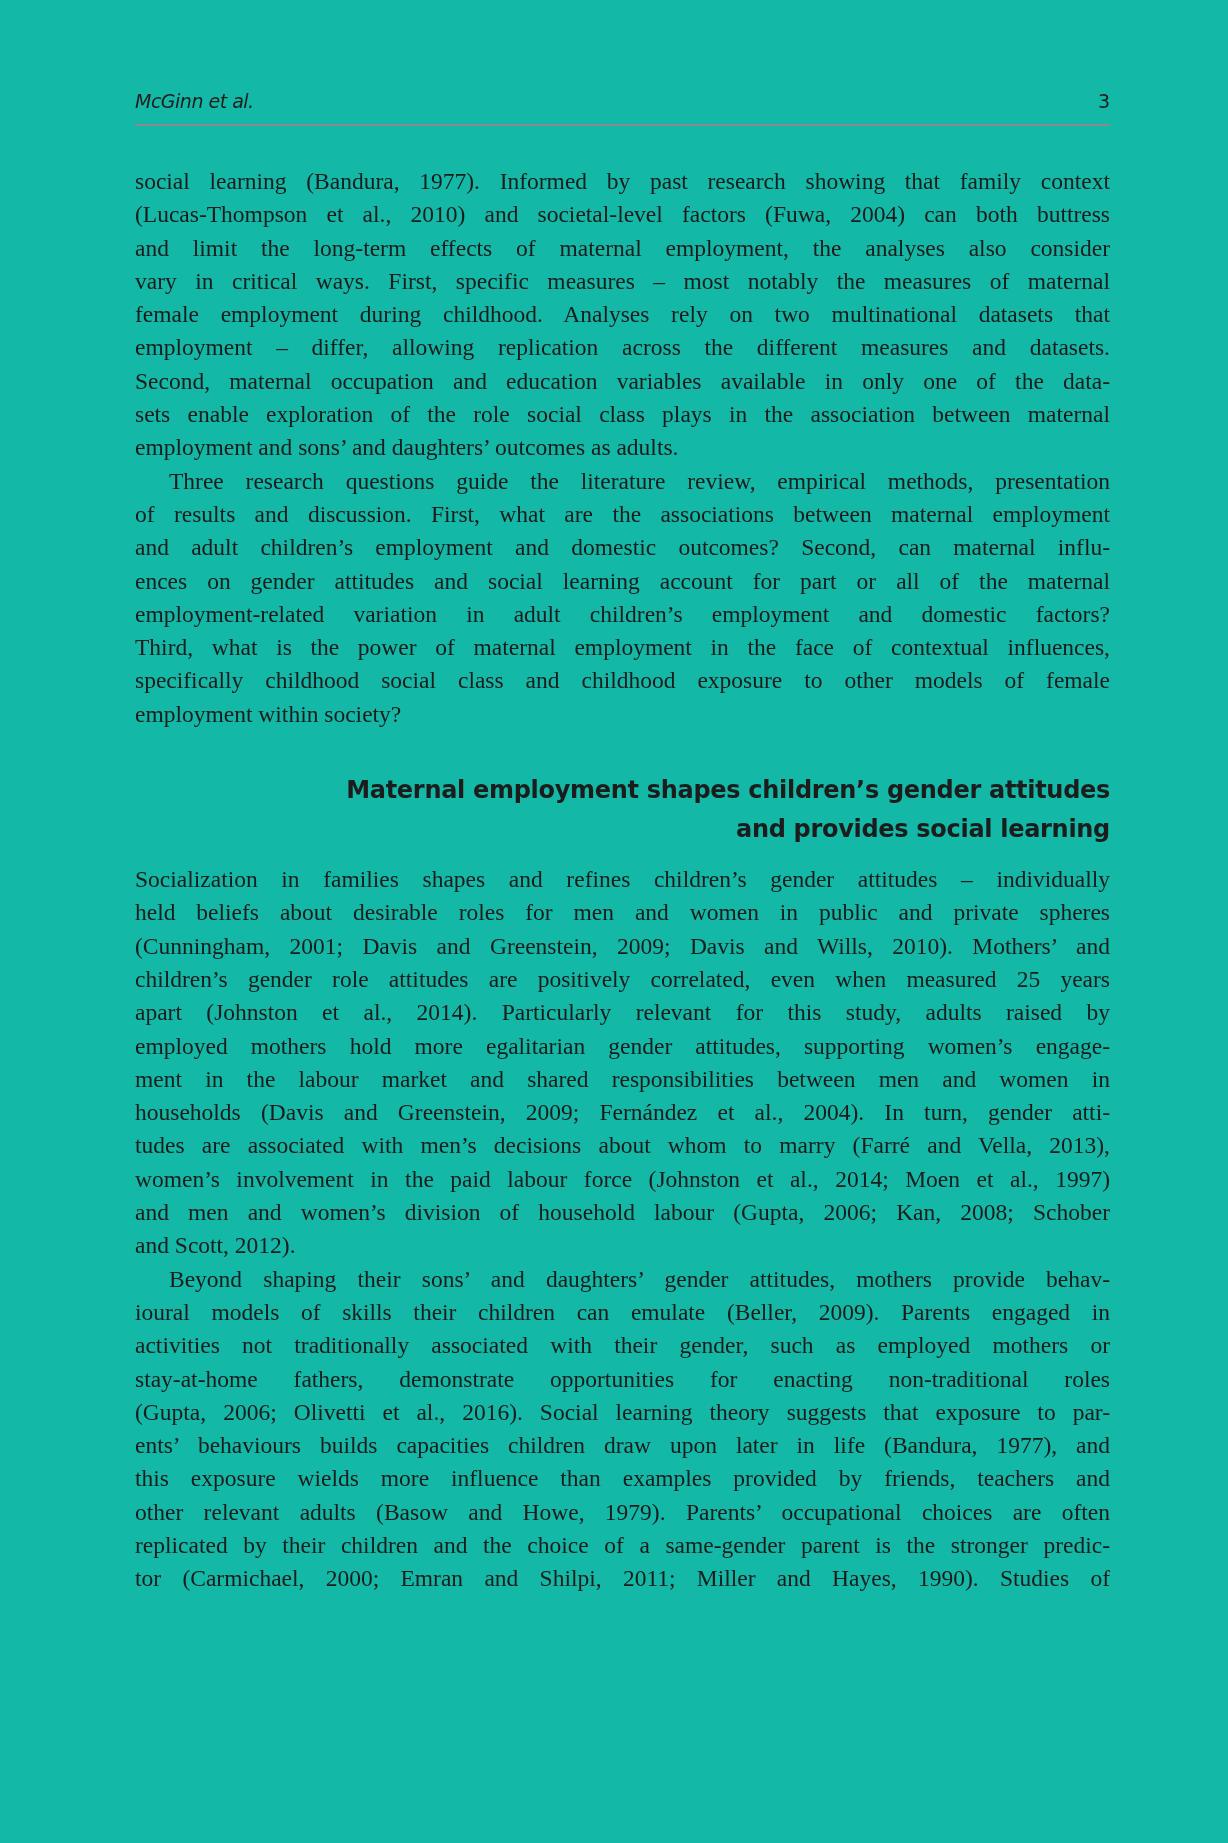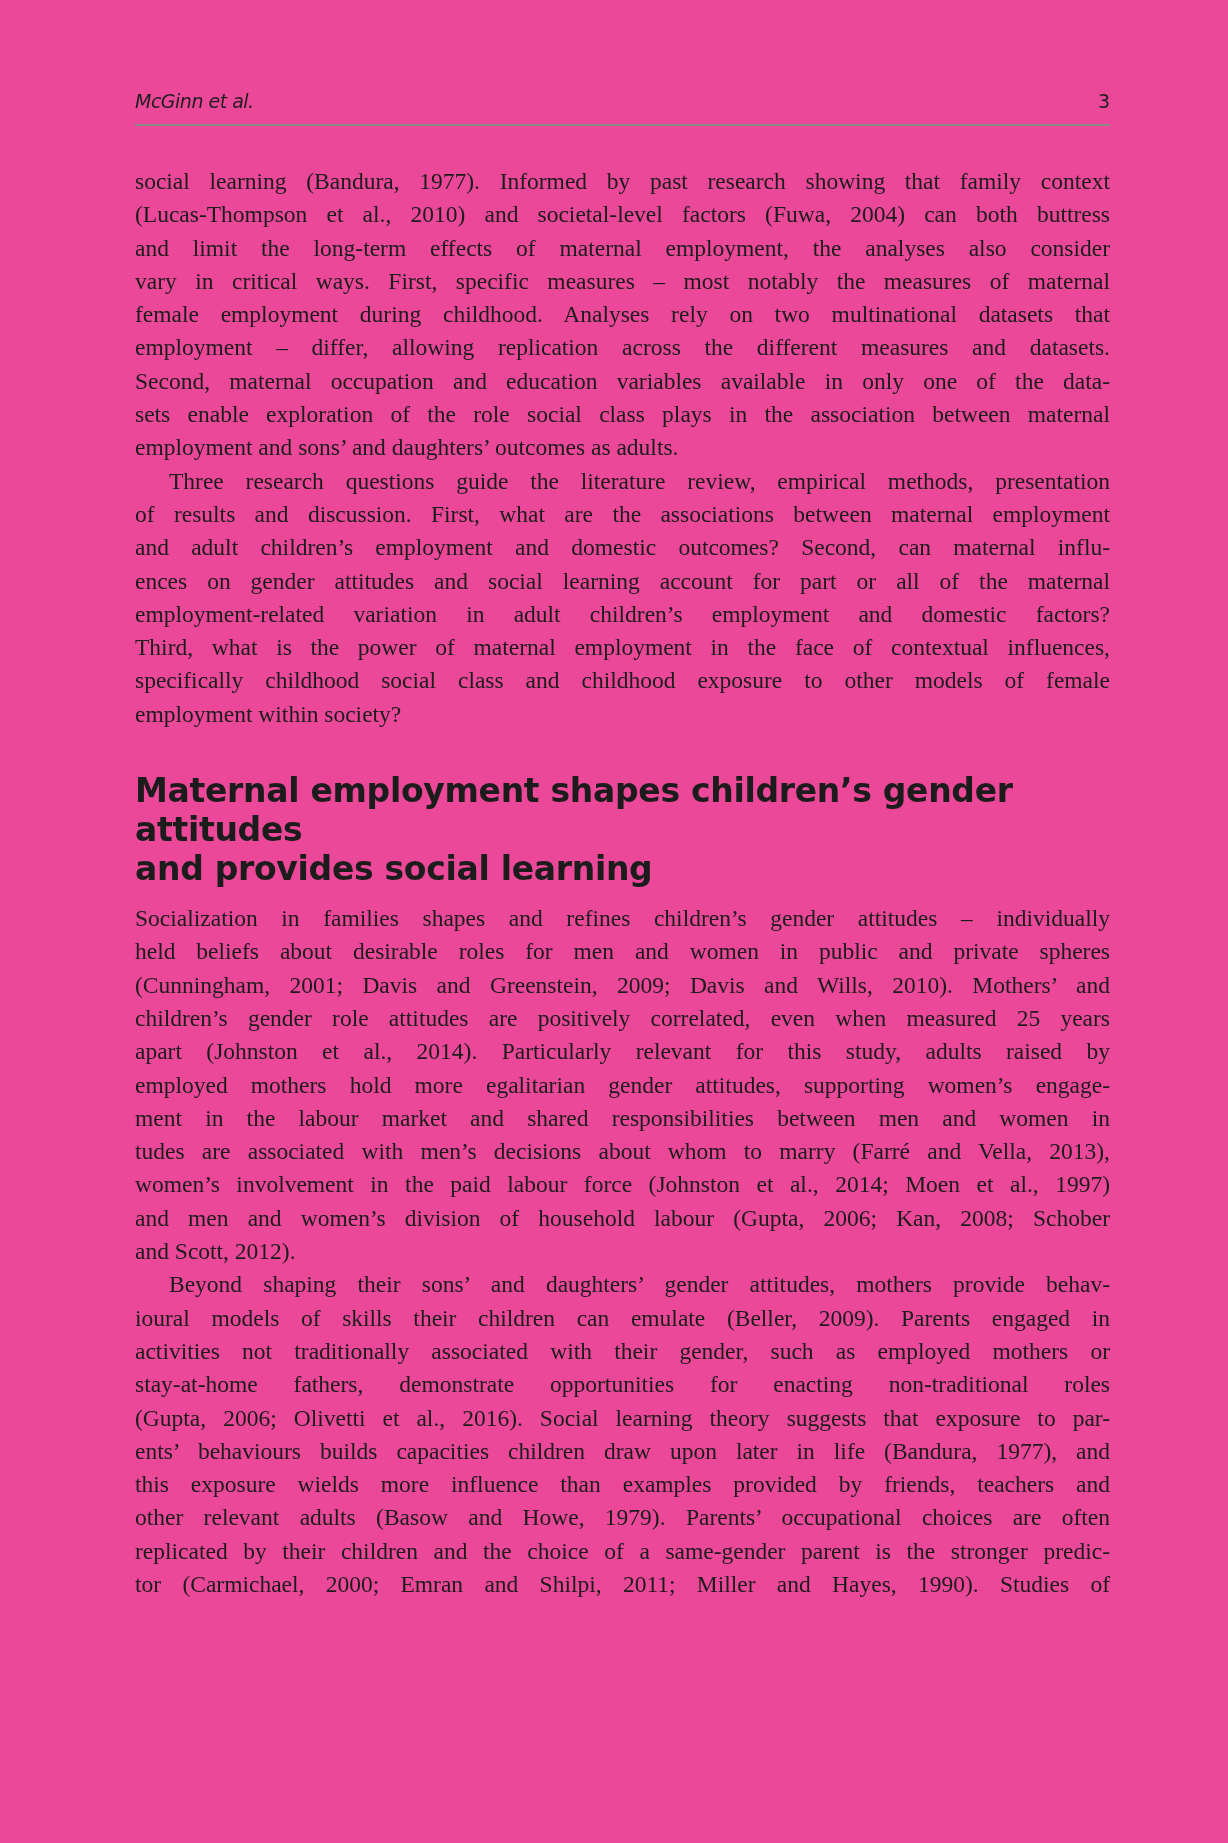--- a/index.html
+++ b/index.html
@@ -1,33 +1,33 @@
 <!DOCTYPE html>
 <html><head>
 <meta charset="utf-8">
 <style>
   html, body { margin: 0; padding: 0; background: #ffffff; }
   body { width: 1228px; height: 1843px; position: relative; overflow: hidden; }
-  .page { position: absolute; left: 0; top: 0; width: 1228px; height: 1843px; background: #ec4899; }
+  .page { position: absolute; left: 0; top: 0; width: 1228px; height: 1843px; background: #14b8a6; }
   .running-head {
     position: absolute; left: 135px; top: 90px; width: 975px; height: 30px;
     font-family: "DejaVu Sans", sans-serif; font-size: 19px; color: #1e1e1e;
   }
   .running-head .author { position: absolute; left: 0; top: 0; font-style: italic; letter-spacing: -0.5px; }
   .running-head .pageno { position: absolute; right: 0; top: 0; }
   .rule { position: absolute; left: 135px; top: 124px; width: 975px; height: 2px; background: #8a8a8a; }
   .body-text {
     position: absolute; left: 135px; top: 165px; width: 975px;
     font-family: "Liberation Serif", serif; font-size: 23.5px; line-height: 33.3px; color: #1c1c1c;
   }
   .body-text p { margin: 0; text-align: justify; hyphens: manual; }
   .section-heading {
     margin: 40px 0 14px 0;
-    font-family: "DejaVu Sans", sans-serif; font-weight: bold; font-size: 33px; line-height: 39px;
-    color: #1c1c1c; letter-spacing: -0.3px;
+    font-family: "DejaVu Sans", sans-serif; font-weight: bold; font-size: 24px; line-height: 39px;
+    color: #1c1c1c; letter-spacing: -0.3px; text-align: right;
   }
   .line { display: block; text-align: justify; text-align-last: justify; white-space: nowrap; overflow: visible; }
   .line.last { text-align-last: left; }
 </style>
 </head>
 <body>
 
 <div class="page">
 
   <div class="running-head">
@@ -67,20 +67,21 @@
     </h2>
 
     <p>
       <span class="line">Socialization in families shapes and refines children’s gender attitudes – individually</span>
       <span class="line">held beliefs about desirable roles for men and women in public and private spheres</span>
       <span class="line">(Cunningham, 2001; Davis and Greenstein, 2009; Davis and Wills, 2010). Mothers’ and</span>
       <span class="line">children’s gender role attitudes are positively correlated, even when measured 25 years</span>
       <span class="line">apart (Johnston et al., 2014). Particularly relevant for this study, adults raised by</span>
       <span class="line">employed mothers hold more egalitarian gender attitudes, supporting women’s engage-</span>
       <span class="line">ment in the labour market and shared responsibilities between men and women in</span>
+      <span class="line">households (Davis and Greenstein, 2009; Fernández et al., 2004). In turn, gender atti-</span>
       <span class="line">tudes are associated with men’s decisions about whom to marry (Farré and Vella, 2013),</span>
       <span class="line">women’s involvement in the paid labour force (Johnston et al., 2014; Moen et al., 1997)</span>
       <span class="line">and men and women’s division of household labour (Gupta, 2006; Kan, 2008; Schober</span>
       <span class="line last">and Scott, 2012).</span>
     </p>
 
     <p>
       <span class="line" style="padding-left:34px">Beyond shaping their sons’ and daughters’ gender attitudes, mothers provide behav-</span>
       <span class="line">ioural models of skills their children can emulate (Beller, 2009). Parents engaged in</span>
       <span class="line">activities not traditionally associated with their gender, such as employed mothers or</span>

